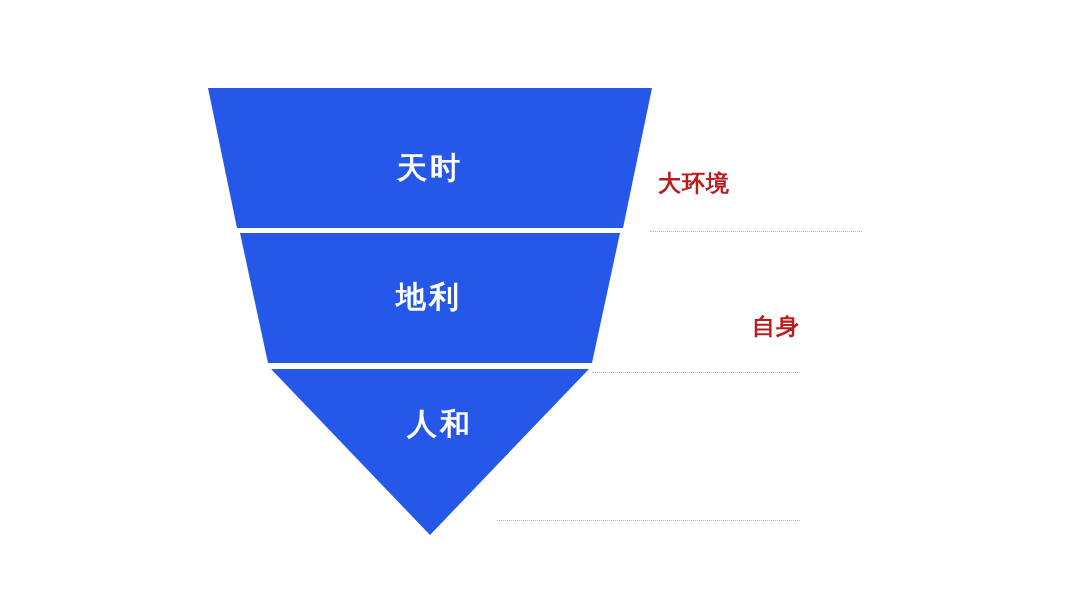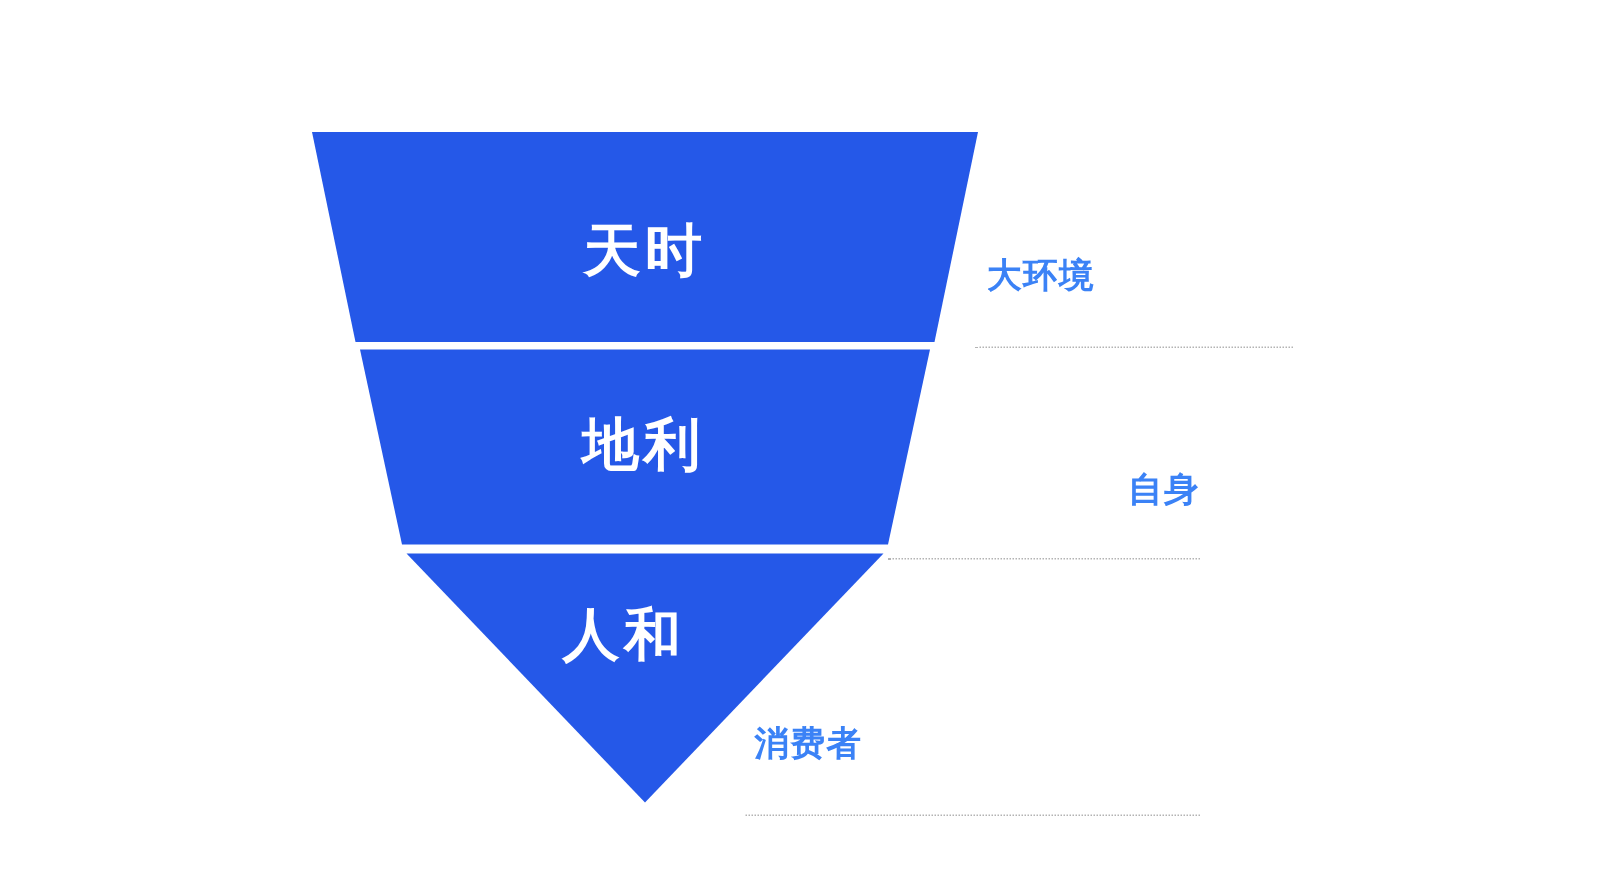--- a/index.html
+++ b/index.html
@@ -31,37 +31,37 @@
     position: absolute;
     left: 0;
     top: 0;
     display: block;
   }
 
   .funnel-label {
     position: absolute;
     color: #ffffff;
     font-weight: bold;
-    font-size: 38px;
+    font-size: 30px;
     letter-spacing: 3px;
     line-height: 1;
     white-space: nowrap;
     transform: translate(-50%, -50%);
     text-align: center;
   }
   .funnel-label.band-0 { left: 430px; top: 168px; }
   .funnel-label.band-1 { left: 429px; top: 297px; }
-  .funnel-label.band-2 { left: 416px; top: 424px; }
+  .funnel-label.band-2 { left: 440px; top: 424px; }
 
   
   .annotation {
     position: absolute;
   }
   .annotation-text {
-    color: #3b82f6;
+    color: #b91c1c;
     font-weight: bold;
     font-size: 23px;
     letter-spacing: 1px;
     line-height: 1;
     white-space: nowrap;
   }
   .annotation-rule {
     border-top: 1px dotted #b3b3b3;
     height: 0;
     margin-top: 0;
@@ -100,17 +100,16 @@
     <div class="annotation-text">大环境</div>
     <div class="annotation-rule" style="border-top-color: rgb(179, 179, 179);"></div>
   </div>
 
   <div class="annotation ann-1">
     <div class="annotation-text">自身</div>
     <div class="annotation-rule" style="border-top-color: rgb(179, 179, 179);"></div>
   </div>
 
   <div class="annotation ann-2">
-    <div class="annotation-text">消费者</div>
     <div class="annotation-rule" style="border-top-color: rgb(179, 179, 179);"></div>
   </div>
 
 </div>
 
 </body></html>

